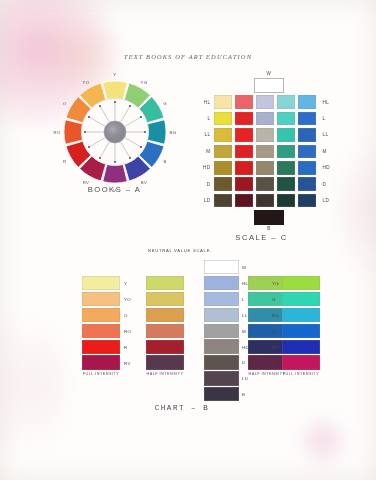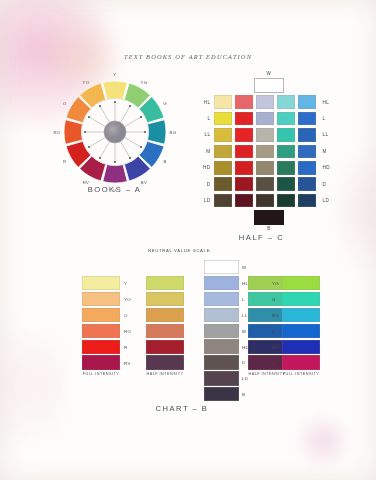--- a/index.html
+++ b/index.html
@@ -73,21 +73,21 @@
   #nvs-head{position:absolute;left:88px;top:0px;width:68px;text-align:center;
             font-size:4.2px;letter-spacing:.7px;color:#4d4d55;line-height:1.45;}
   .col{position:absolute;top:0;}
   .b-sw{width:38px;height:14.3px;margin-bottom:1.6px;box-sizing:border-box;
         box-shadow:0 0 0 .4px rgba(150,145,140,.42) inset;}
   .nv-sw{width:35px;height:14.3px;margin-bottom:1.6px;box-sizing:border-box;
          box-shadow:0 0 0 .4px rgba(160,155,150,.5) inset;}
   .rowlab{position:absolute;font-size:4.4px;letter-spacing:.4px;color:#47474e;}
   .footlab{position:absolute;font-size:3.8px;letter-spacing:.45px;color:#56565c;
            text-align:center;line-height:1.3;width:44px;}
-  #chart-b-title{position:absolute;left:54px;top:156px;width:140px;}
+  #chart-b-title{position:absolute;left:54px;top:156px;width:140px;font-family:Liberation Mono, monospace;}
 </style>
 </head>
 <body>
 
 <div id="plate">
 
   <div class="stain stain-tl"></div>
   <div class="stain stain-tl2"></div>
   <div class="stain stain-br"></div>
   <div class="stain stain-rt"></div>
@@ -231,21 +231,21 @@
           <div class="cc-sw" style="background: rgb(78, 67, 49);"></div>
           <div class="cc-sw" style="background: rgb(94, 20, 32);"></div>
           <div class="cc-sw" style="background: rgb(64, 53, 47);"></div>
           <div class="cc-sw" style="background: rgb(27, 60, 50);"></div>
           <div class="cc-sw" style="background: rgb(30, 63, 98);"></div>
           <div class="cc-rt lbl">LD</div>
         </div>
       </div>
     <div id="cc-b"></div>
     <div id="cc-b-lab" class="lbl" style="text-align:center">B</div>
-    <div id="chart-c-title" class="caption">HALF – C</div>
+    <div id="chart-c-title" class="caption">SCALE – C</div>
   </div>
 
   <div id="chart-b">
     <div id="nvs-head">NEUTRAL VALUE SCALE.</div>
 
     <div class="col" id="col-left-full" style="left:24px;top:28px;">
         <div class="b-sw" style="background: rgb(244, 237, 160);"></div>
         <div class="b-sw" style="background: rgb(246, 192, 129);"></div>
         <div class="b-sw" style="background: rgb(245, 169, 92);"></div>
         <div class="b-sw" style="background: rgb(239, 116, 82);"></div>

